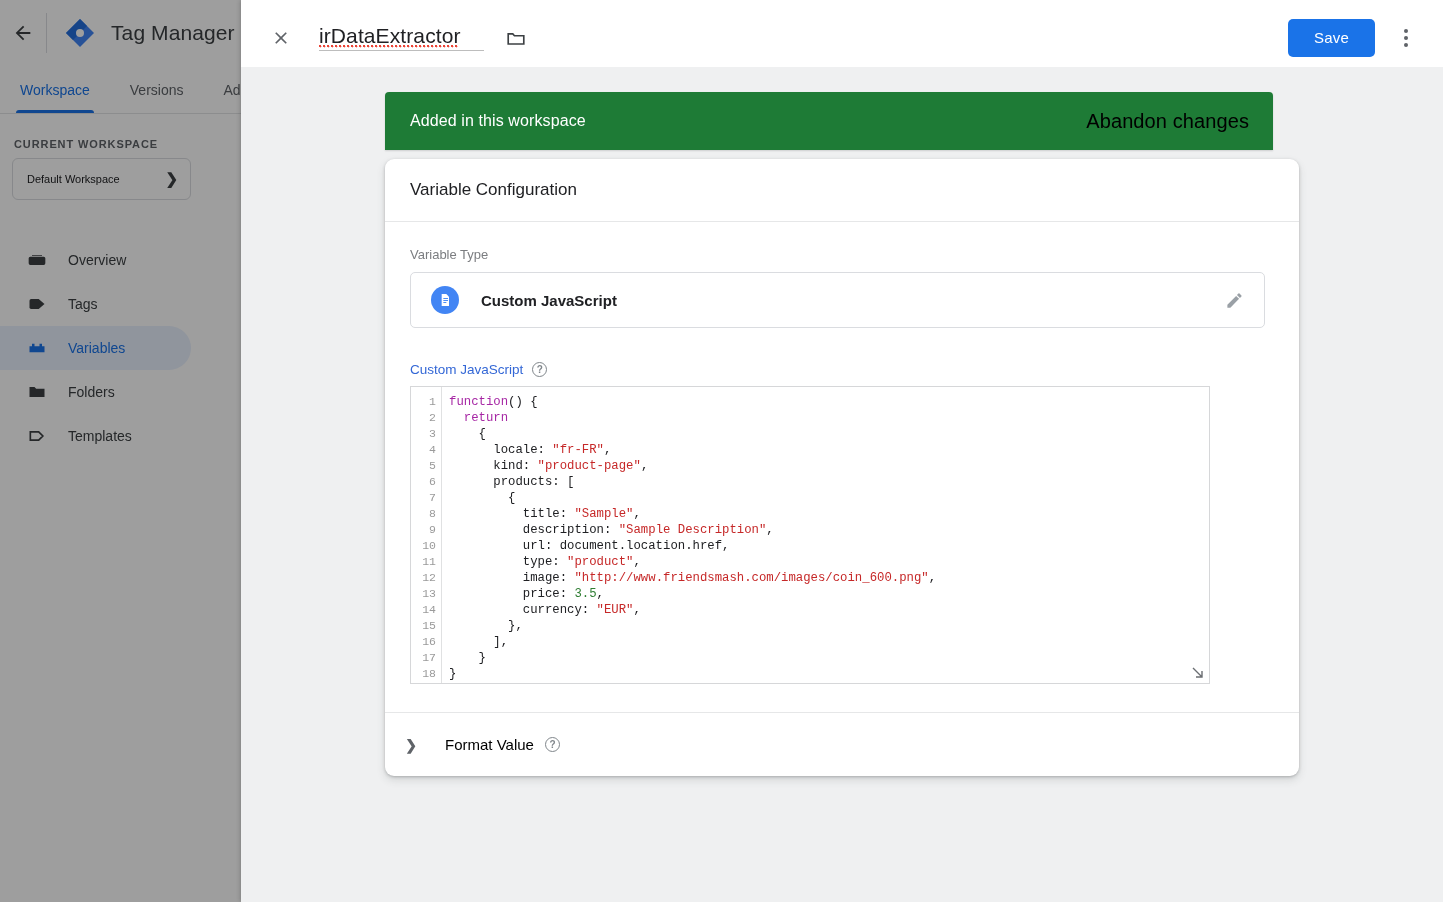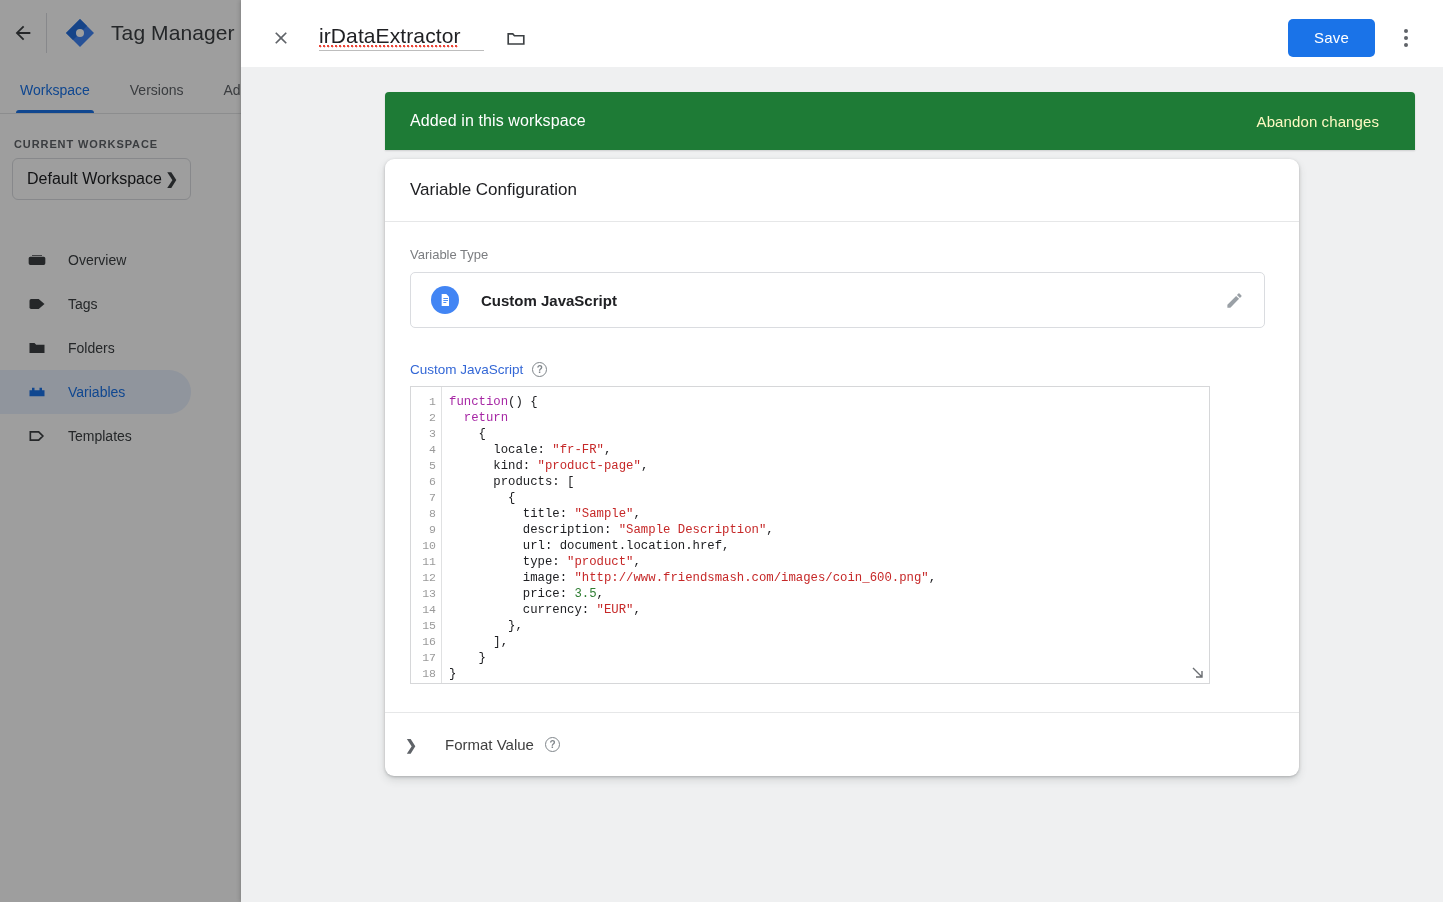--- a/index.html
+++ b/index.html
@@ -108,21 +108,21 @@
     margin: 0 20px 0 12px;
     height: 42px;
     border: 1px solid #dadce0;
     border-radius: 6px;
     display: flex; align-items: center;
     justify-content: space-between;
     padding: 0 12px 0 14px;
     background: #fff;
     cursor: pointer;
   }
-  .ws-card-name { font-size: 16px; color: #202124; font-weight: 500; }
+  .ws-card-name { font-size: 11px; color: #202124; font-weight: 500; }
   .ws-chevron { color: #3c4043; font-size: 15px; font-weight: 700; }
 
   .nav-list { margin-top: 38px; }
   .nav-item {
     height: 44px;
     display: flex; align-items: center;
     padding-left: 26px;
     border-radius: 0 22px 22px 0;
     margin-right: 20px;
     cursor: pointer;
@@ -234,34 +234,34 @@
   .modal-body {
     position: absolute;
     left: 0; top: 67px; right: 0; bottom: 0;
     background: #eff0f1;
     overflow: hidden;
   }
 
   .banner {
     position: absolute;
     left: 144px; top: 25px;
-    width: 1030px; height: 58px;
+    width: 888px; height: 58px;
     background: #1e7b36;
     border-radius: 4px 4px 0 0;
     display: flex;
     align-items: center;
     justify-content: space-between;
-    padding: 0 36px 0 25px;
+    padding: 0 24px 0 25px;
     color: #fff;
     box-shadow: 0 1px 2px rgba(0,0,0,.14);
   }
   .banner-text { font-size: 16px; letter-spacing: .1px; }
   .banner-action {
-    font-size: 15px;
-    color: #fef9c3;
+    font-size: 20px;
+    color: #000000;
     cursor: pointer;
     letter-spacing: .1px;
     text-align: center;
   }
 
   .card {
     position: absolute;
     left: 144px; top: 92px;
     width: 914px;
     background: #ffffff;
@@ -390,21 +390,21 @@
   .fv-chevron {
     width: 28px; height: 28px;
     display: flex; align-items: center; justify-content: center;
     color: #5f6368;
     font-size: 14px;
     font-weight: 700;
   }
   .fv-label {
     margin-left: 20px;
     font-size: 15px;
-    color: #404040;
+    color: #000000;
   }
   .fv-help {
     width: 15px; height: 15px;
     border: 1.4px solid #80868b;
     border-radius: 50%;
     margin-left: 11px;
     font-size: 10px;
     color: #80868b;
     display: flex; align-items: center; justify-content: center;
     font-weight: 700;
@@ -462,36 +462,36 @@
         <div class="nav-item">
           <span class="nav-ico">
             <svg width="20" height="20" viewBox="0 0 24 24">
                 <path fill="currentColor" d="M3 8a2 2 0 0 1 2-2h9l7 6-7 6H5a2 2 0 0 1-2-2z"></path>
               </svg>
           </span>
           <span class="nav-text">Tags</span>
         </div>
 
 
+        <div class="nav-item selected">
+          <span class="nav-ico">
+            <svg width="20" height="20" viewBox="0 0 24 24">
+                <path fill="currentColor" d="M3 10h3V7h3v3h6V7h3v3h3v7H3z"></path>
+              </svg>
+          </span>
+          <span class="nav-text">Variables</span>
+        </div>
+
         <div class="nav-item">
           <span class="nav-ico">
             <svg width="20" height="20" viewBox="0 0 24 24">
                 <path fill="currentColor" d="M3 6h6l2 2h10v10H3z"></path>
               </svg>
           </span>
           <span class="nav-text">Folders</span>
-        </div>
-
-        <div class="nav-item selected">
-          <span class="nav-ico">
-            <svg width="20" height="20" viewBox="0 0 24 24">
-                <path fill="currentColor" d="M3 10h3V7h3v3h6V7h3v3h3v7H3z"></path>
-              </svg>
-          </span>
-          <span class="nav-text">Variables</span>
         </div>
 
         <div class="nav-item">
           <span class="nav-ico">
             <svg width="20" height="20" viewBox="0 0 24 24">
                 <path fill="none" stroke="currentColor" stroke-width="2" d="M4 7h10l5 5-5 5H4z"></path>
               </svg>
           </span>
           <span class="nav-text">Templates</span>
         </div>

